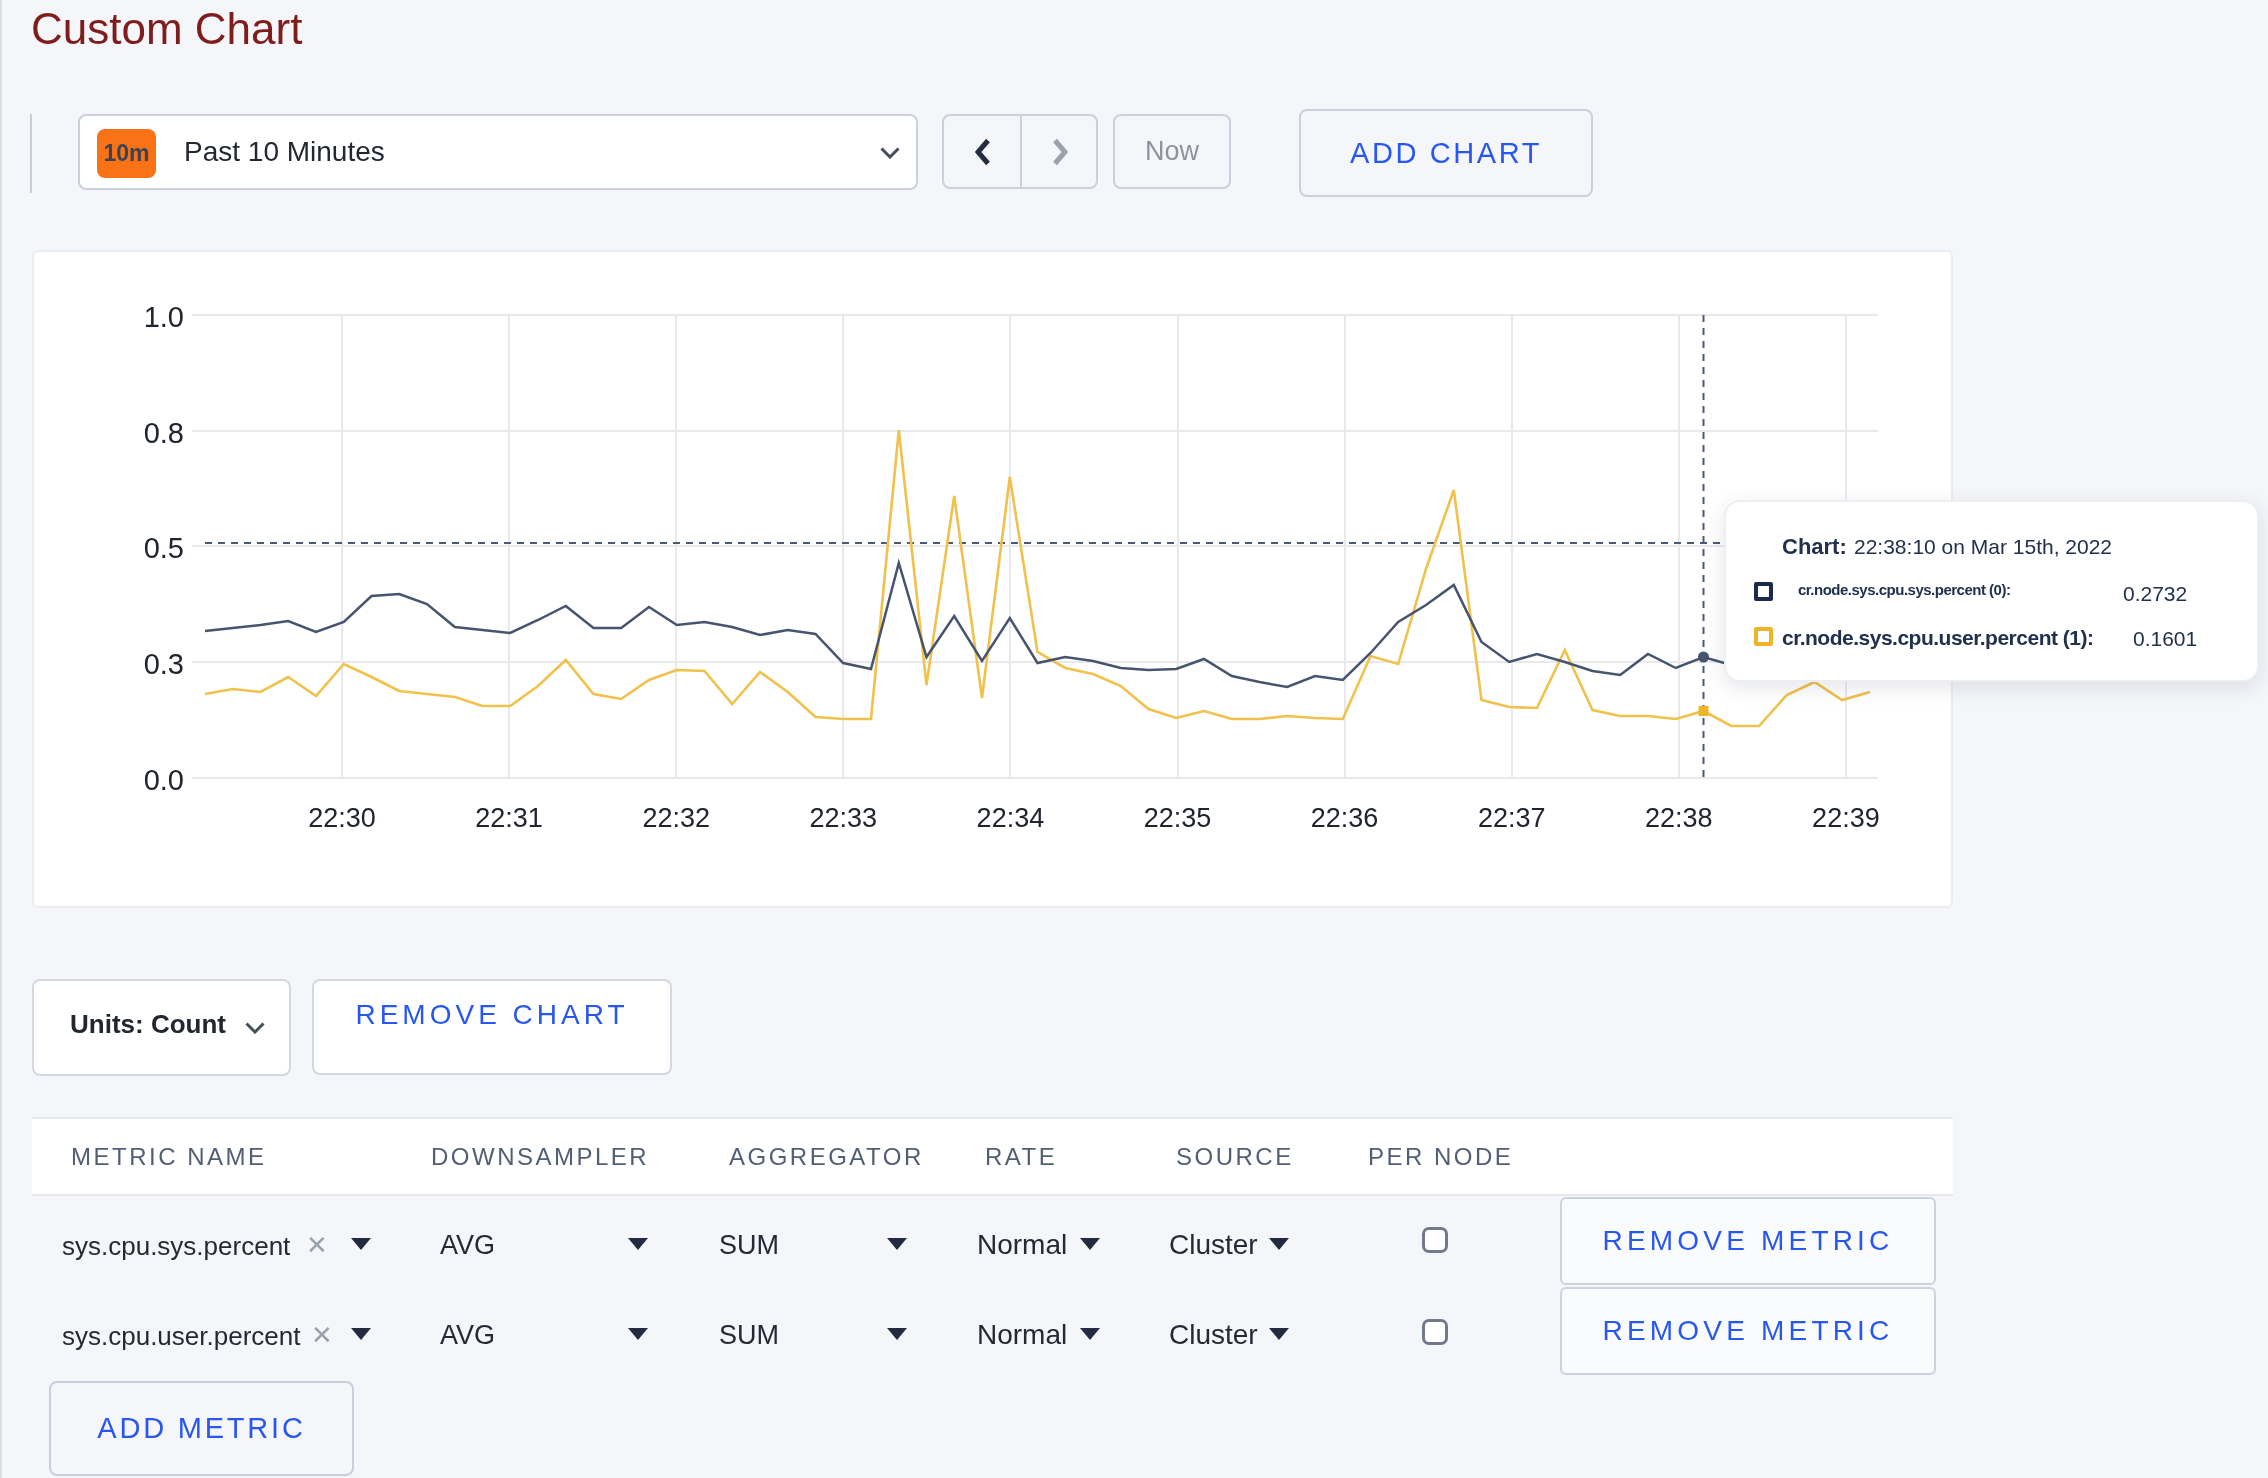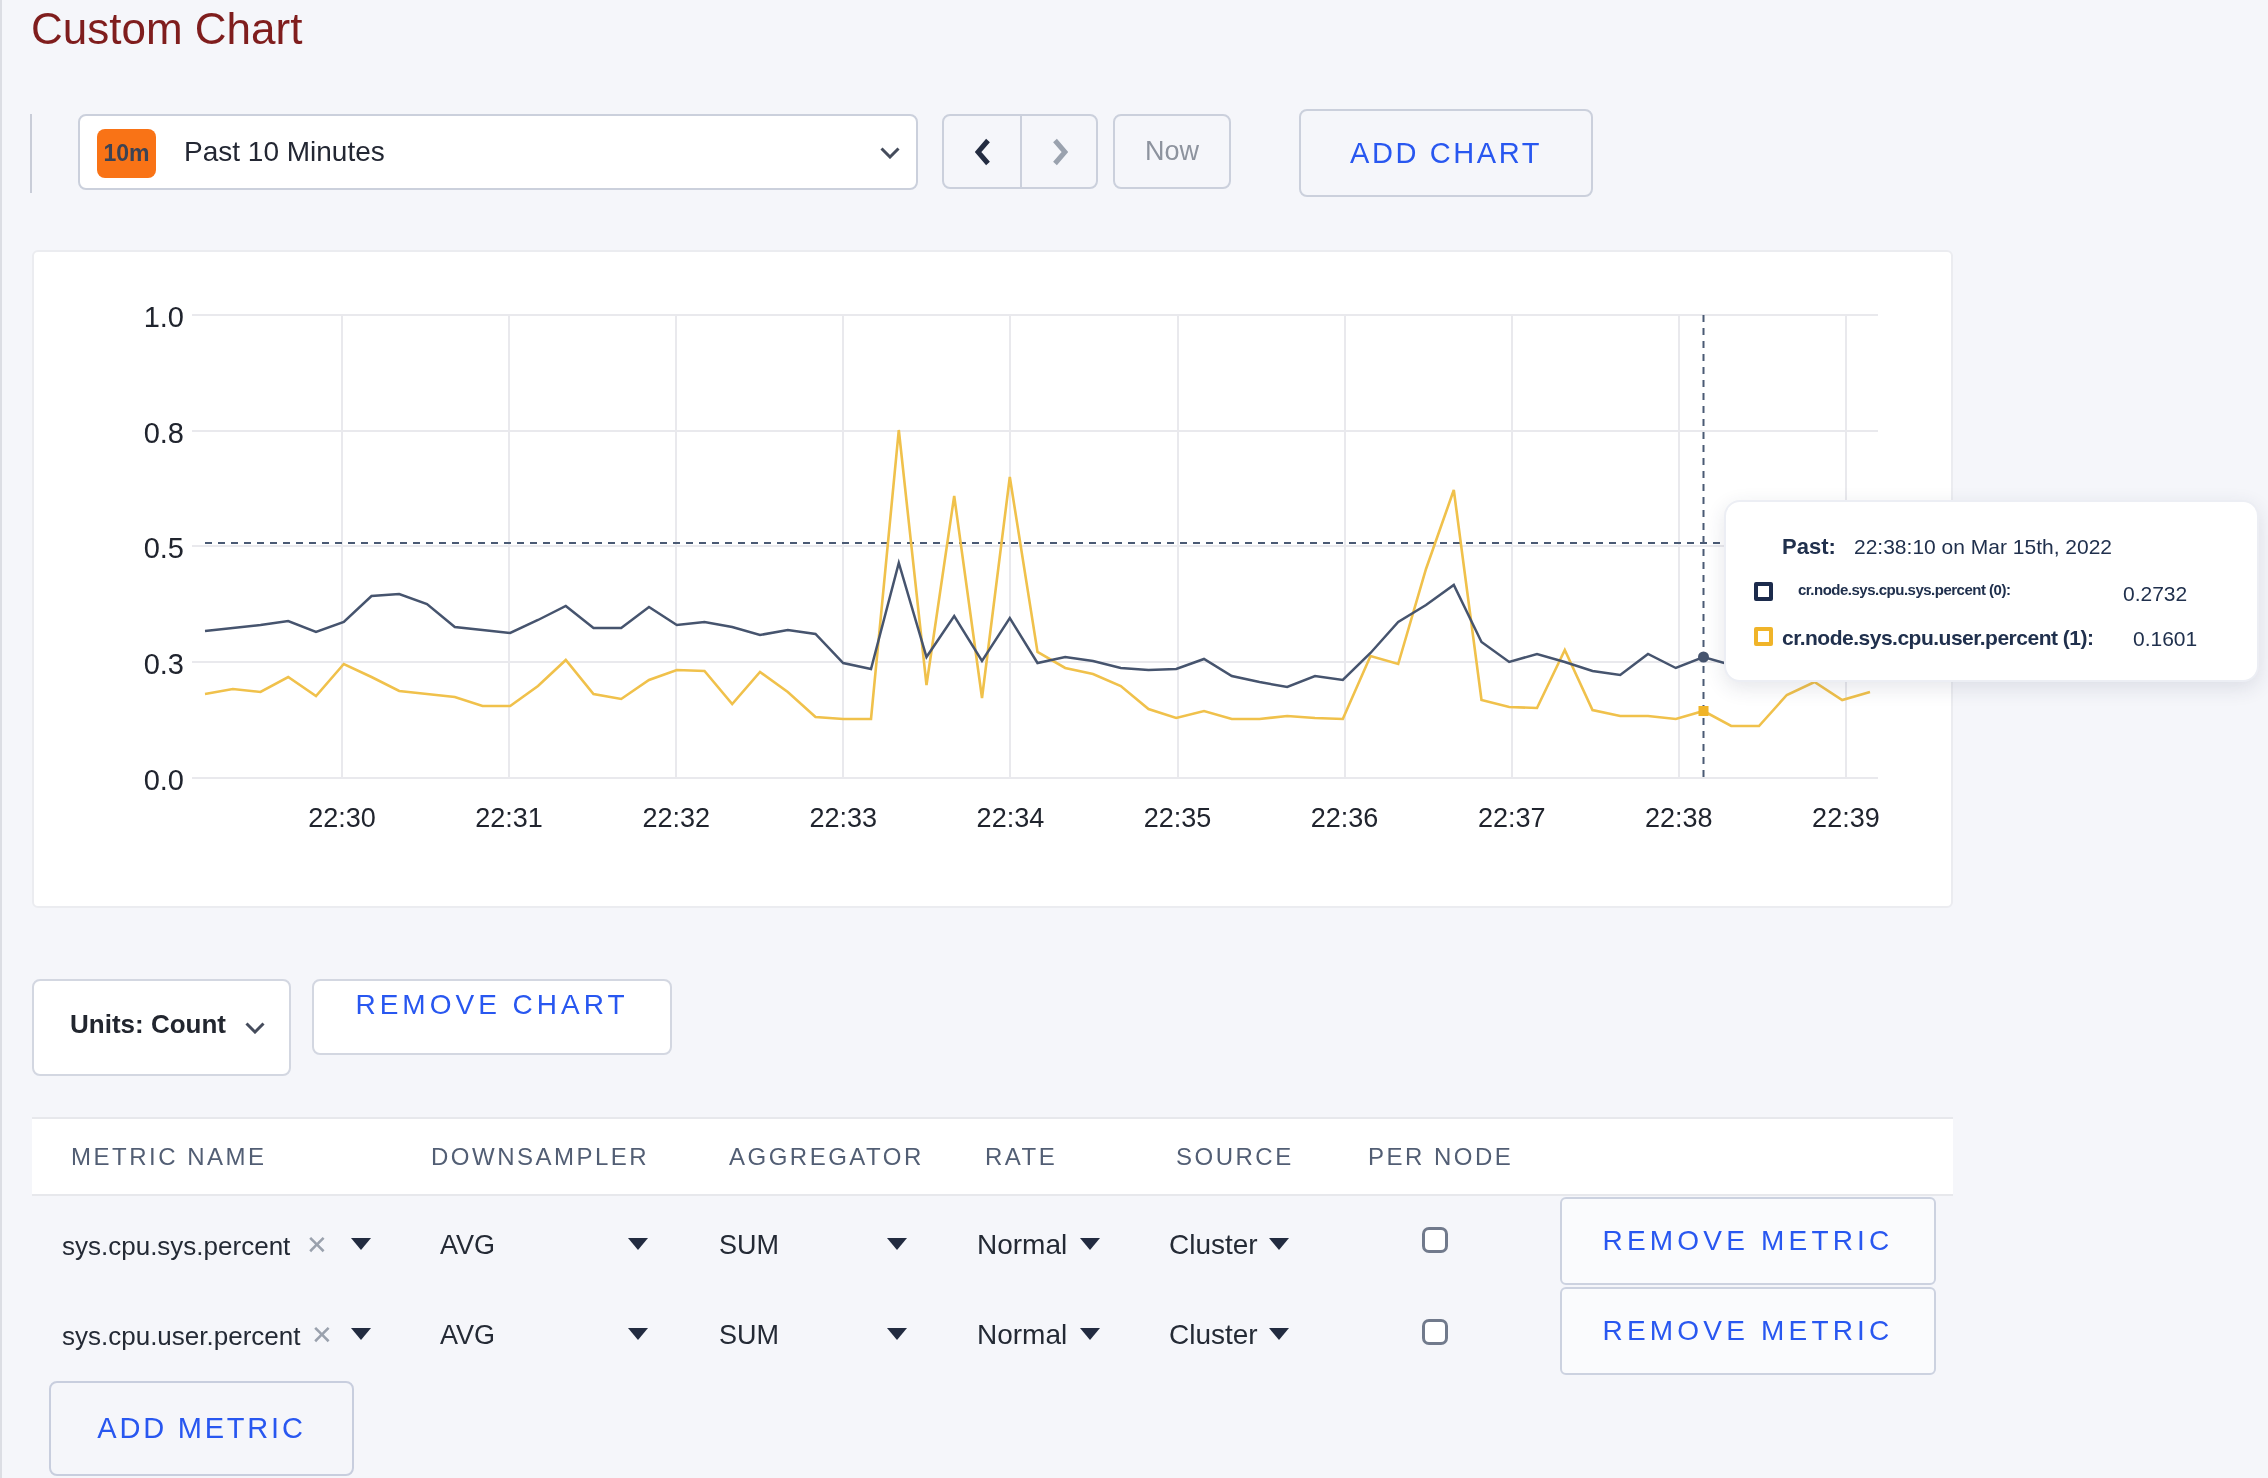--- a/index.html
+++ b/index.html
@@ -70,37 +70,37 @@
     </g>
 <line x1="205" x2="1878" y1="543" y2="543" stroke="#4a5a74" stroke-width="2" stroke-dasharray="7 6"></line>
 <line x1="1703.5" x2="1703.5" y1="315" y2="778" stroke="#4a5a74" stroke-width="2" stroke-dasharray="7 6"></line>
 <polyline points="205.0,694.0 232.8,689.0 260.5,692.0 288.2,677.0 316.0,696.0 343.8,664.0 371.5,677.0 399.2,691.0 427.0,694.0 454.8,697.0 482.5,706.0 510.2,706.0 538.0,686.0 565.8,660.0 593.5,694.0 621.2,699.0 649.0,680.0 676.8,670.0 704.5,671.0 732.2,704.0 760.0,672.0 787.8,692.0 815.5,717.0 843.2,719.0 871.0,719.0 898.8,430.0 926.5,685.0 954.2,496.0 982.0,698.0 1009.8,477.0 1037.5,652.0 1065.2,668.0 1093.0,674.0 1120.8,686.0 1148.5,709.0 1176.2,718.0 1204.0,711.0 1231.8,719.0 1259.5,719.0 1287.2,716.0 1315.0,718.0 1342.8,719.0 1370.5,656.0 1398.2,664.0 1426.0,569.0 1453.8,490.0 1481.5,700.0 1509.2,707.0 1537.0,708.0 1564.8,650.0 1592.5,710.0 1620.2,716.0 1648.0,716.0 1675.8,719.0 1703.5,711.0 1731.2,726.0 1759.0,726.0 1786.8,695.0 1814.5,682.0 1842.2,700.0 1870.0,692.0" fill="none" stroke="#f0c14b" stroke-width="2.6"></polyline>
 <polyline points="205.0,631.0 232.8,628.0 260.5,625.0 288.2,621.0 316.0,632.0 343.8,622.0 371.5,596.0 399.2,594.0 427.0,604.0 454.8,627.0 482.5,630.0 510.2,633.0 538.0,620.0 565.8,606.0 593.5,628.0 621.2,628.0 649.0,607.0 676.8,625.0 704.5,622.0 732.2,627.0 760.0,635.0 787.8,630.0 815.5,634.0 843.2,663.0 871.0,669.0 898.8,563.0 926.5,657.0 954.2,616.0 982.0,661.0 1009.8,618.0 1037.5,663.0 1065.2,657.0 1093.0,661.0 1120.8,668.0 1148.5,670.0 1176.2,669.0 1204.0,659.0 1231.8,676.0 1259.5,682.0 1287.2,687.0 1315.0,676.0 1342.8,680.0 1370.5,653.0 1398.2,622.0 1426.0,605.0 1453.8,585.0 1481.5,642.0 1509.2,662.0 1537.0,654.0 1564.8,662.0 1592.5,671.0 1620.2,675.0 1648.0,654.0 1675.8,668.0 1703.5,657.0 1731.2,665.0 1759.0,665.0 1786.8,666.0 1814.5,665.0 1842.2,663.0 1870.0,664.0" fill="none" stroke="#46546e" stroke-width="2.5"></polyline>
 <circle cx="1703.5" cy="657" r="5.5" fill="#46546e"></circle>
 <rect x="1698.5" y="706" width="10" height="10" fill="#f0b429"></rect>
 </svg>
 
 <div class="abs" style="left:1724px;top:500px;width:535px;height:182px;background:#fff;border:2px solid #eceef4;border-radius:16px;box-shadow:0 6px 20px rgba(40,50,80,.12);color:#20304d;">
-  <div class="abs" style="left:56px;top:32px;font-size:22px;font-weight:bold;">Past:</div>
+  <div class="abs" style="left:56px;top:32px;font-size:22px;font-weight:bold;">Chart:</div>
   <div class="abs" style="left:128px;top:33px;font-size:21px;">22:38:10 on Mar 15th, 2022</div>
   <div class="abs" style="left:28px;top:80px;width:19px;height:19px;border:4px solid #1c2b4c;border-radius:2px;"></div>
   <div class="abs" style="left:56px;top:79px;font-size:15px;font-weight:bold;letter-spacing:-0.5px;margin-left:16px;">cr.node.sys.cpu.sys.percent (0):</div>
   <div class="abs" style="left:397px;top:80px;font-size:21px;">0.2732</div>
   <div class="abs" style="left:28px;top:125px;width:19px;height:19px;border:4px solid #f0b429;border-radius:2px;"></div>
   <div class="abs" style="left:56px;top:124px;font-size:21px;font-weight:bold;letter-spacing:-0.5px;">cr.node.sys.cpu.user.percent (1):</div>
   <div class="abs" style="left:407px;top:125px;font-size:21px;">0.1601</div>
 </div>
 
 <div class="abs" style="left:32px;top:979px;width:259px;height:97px;background:#fff;border:2px solid #d3d7e1;border-radius:8px;">
   <div class="abs" style="left:36px;top:0;height:87px;display:flex;align-items:center;font-size:26px;font-weight:bold;color:#22262f;">Units: Count</div>
   <svg class="abs" style="left:211px;top:41px;" width="20" height="12" viewBox="0 0 20 12">
       <polyline points="1.5,1.5 10,10 18.5,1.5" fill="none" stroke="#454c5c" stroke-width="3"></polyline>
     </svg>
 </div>
-<div class="btn blue" style="left:312px;top:979px;width:360px;height:76px;background:#fff;border-color:#d3d7e1;font-size:28px;letter-spacing:4px;padding-bottom:24px;">REMOVE CHART</div>
+<div class="btn blue" style="left:312px;top:979px;width:360px;height:96px;background:#fff;border-color:#d3d7e1;font-size:28px;letter-spacing:4px;padding-bottom:24px;">REMOVE CHART</div>
 
 <div class="abs" style="left:32px;top:1117px;width:1921px;height:79px;background:#fff;border-top:2px solid #e7e8ec;border-bottom:2px solid #e7e8ec;"></div>
 <div class="abs" style="top:1117px;left:0;width:2268px;height:79px;font-size:24px;letter-spacing:2.5px;color:#525e74;">
   <span class="abs" style="left:71px;top:26px;">METRIC NAME</span>
   <span class="abs" style="left:431px;top:26px;">DOWNSAMPLER</span>
   <span class="abs" style="left:729px;top:26px;">AGGREGATOR</span>
   <span class="abs" style="left:985px;top:26px;">RATE</span>
   <span class="abs" style="left:1176px;top:26px;">SOURCE</span>
   <span class="abs" style="left:1368px;top:26px;">PER NODE</span>
 </div>

